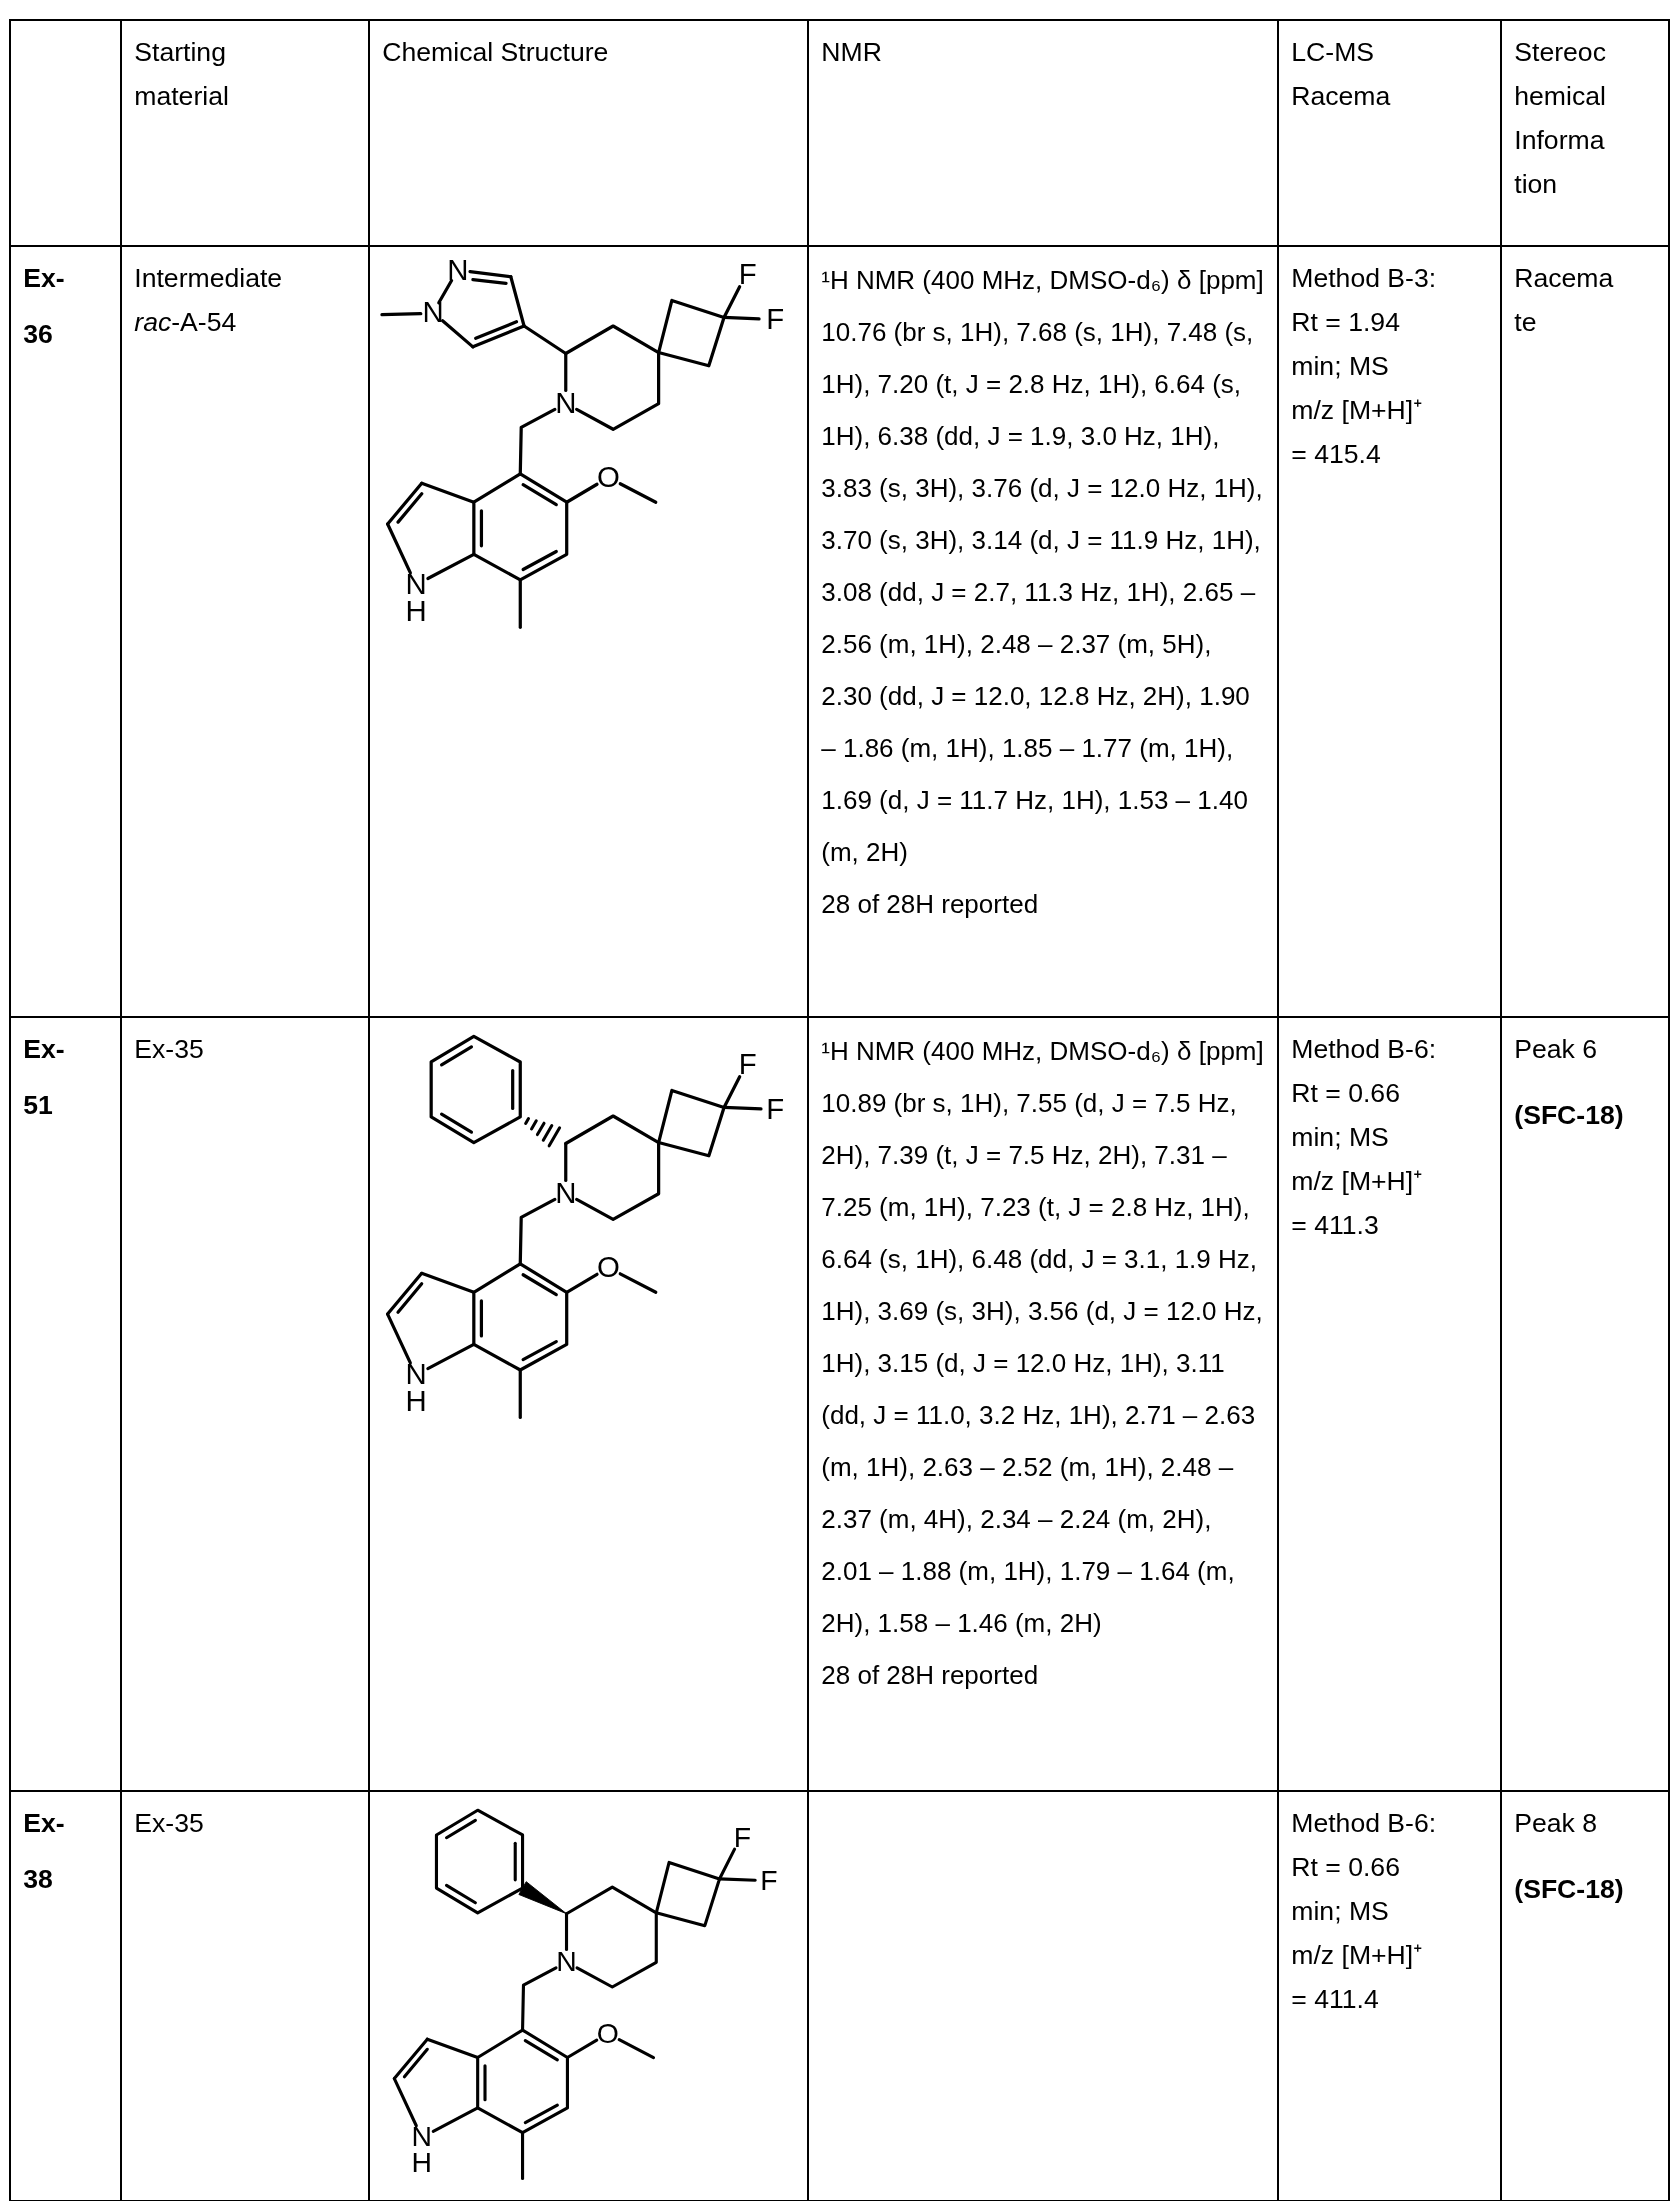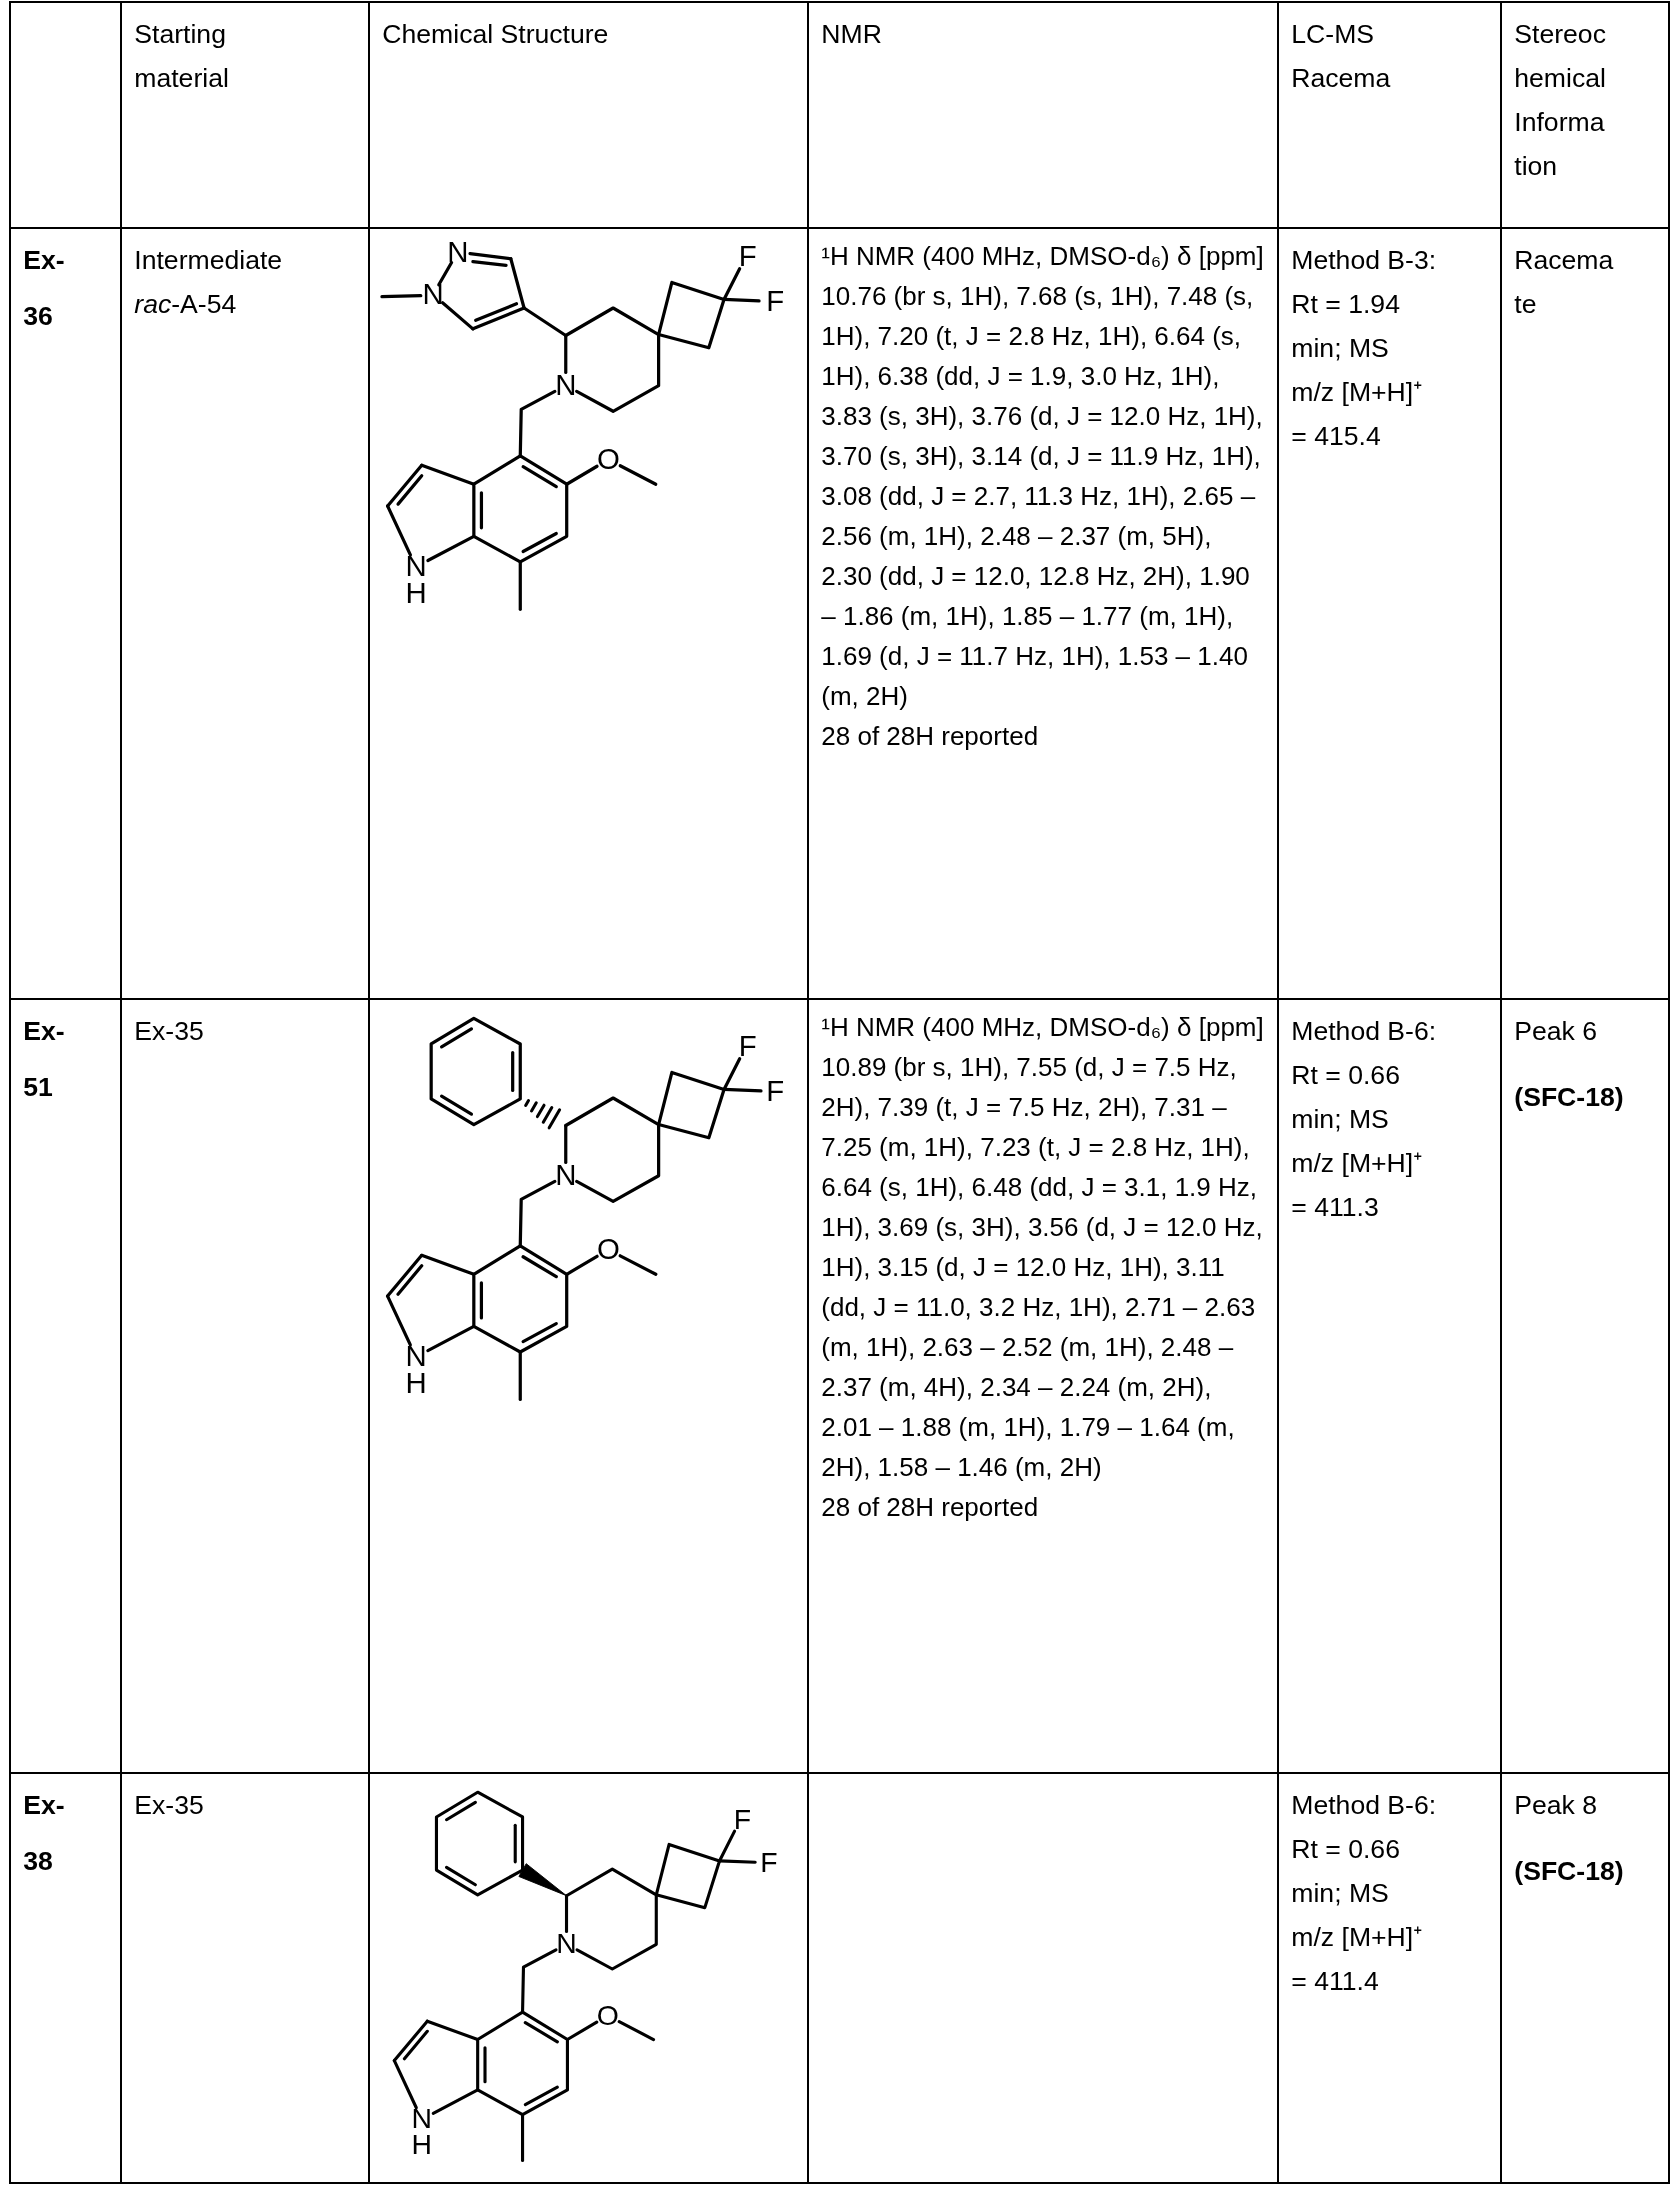--- a/index.html
+++ b/index.html
@@ -1,34 +1,34 @@
 <!DOCTYPE html>
 <html style="font-size:14px"><head>
 <meta charset="utf-8">
 <style>
   html,body{margin:0;padding:0;}
   body{
     width:1678px;height:2202px;background:#ffffff;color:#000;
     font-family:"Liberation Sans",sans-serif;position:relative;
   }
   table.ctable{
-    position:absolute;left:8.9px;top:1px;
+    position:absolute;left:8.9px;top:19px;
     border-collapse:collapse;table-layout:fixed;
     width:1660px;
   }
   td{
     border:2.7px solid #000;vertical-align:top;
     padding:8.9px 10.6px 5.3px 12.4px;
     font-size:26.6px;line-height:44px;
     overflow:hidden;background:#fff;
   }
   .pre{white-space:pre-line;}
   .bold{font-weight:bold;}
   .it{font-style:italic;}
-  td.nmr{font-size:26px;line-height:40px;padding-top:7px;}
+  td.nmr{font-size:26px;line-height:52px;padding-top:7px;}
   td.struct{padding:3.5px 3.5px;text-align:center;}
   .exnum{margin-top:12px;}
   .stereo2{margin-top:22px;font-weight:bold;}
   svg.chem{display:block;margin:3.5px auto 0 auto;}
   svg.chem path{stroke:#000;stroke-width:3.4;fill:none;stroke-linecap:round;stroke-linejoin:round;}
   svg.chem path.hash{stroke-width:3.2;}
   svg.chem polygon.wedge{fill:#000;stroke:#000;stroke-width:1;}
   svg.chem text{font-size:31px;fill:#000;text-anchor:middle;font-family:"Liberation Sans",sans-serif;}
 </style>
 </head>

